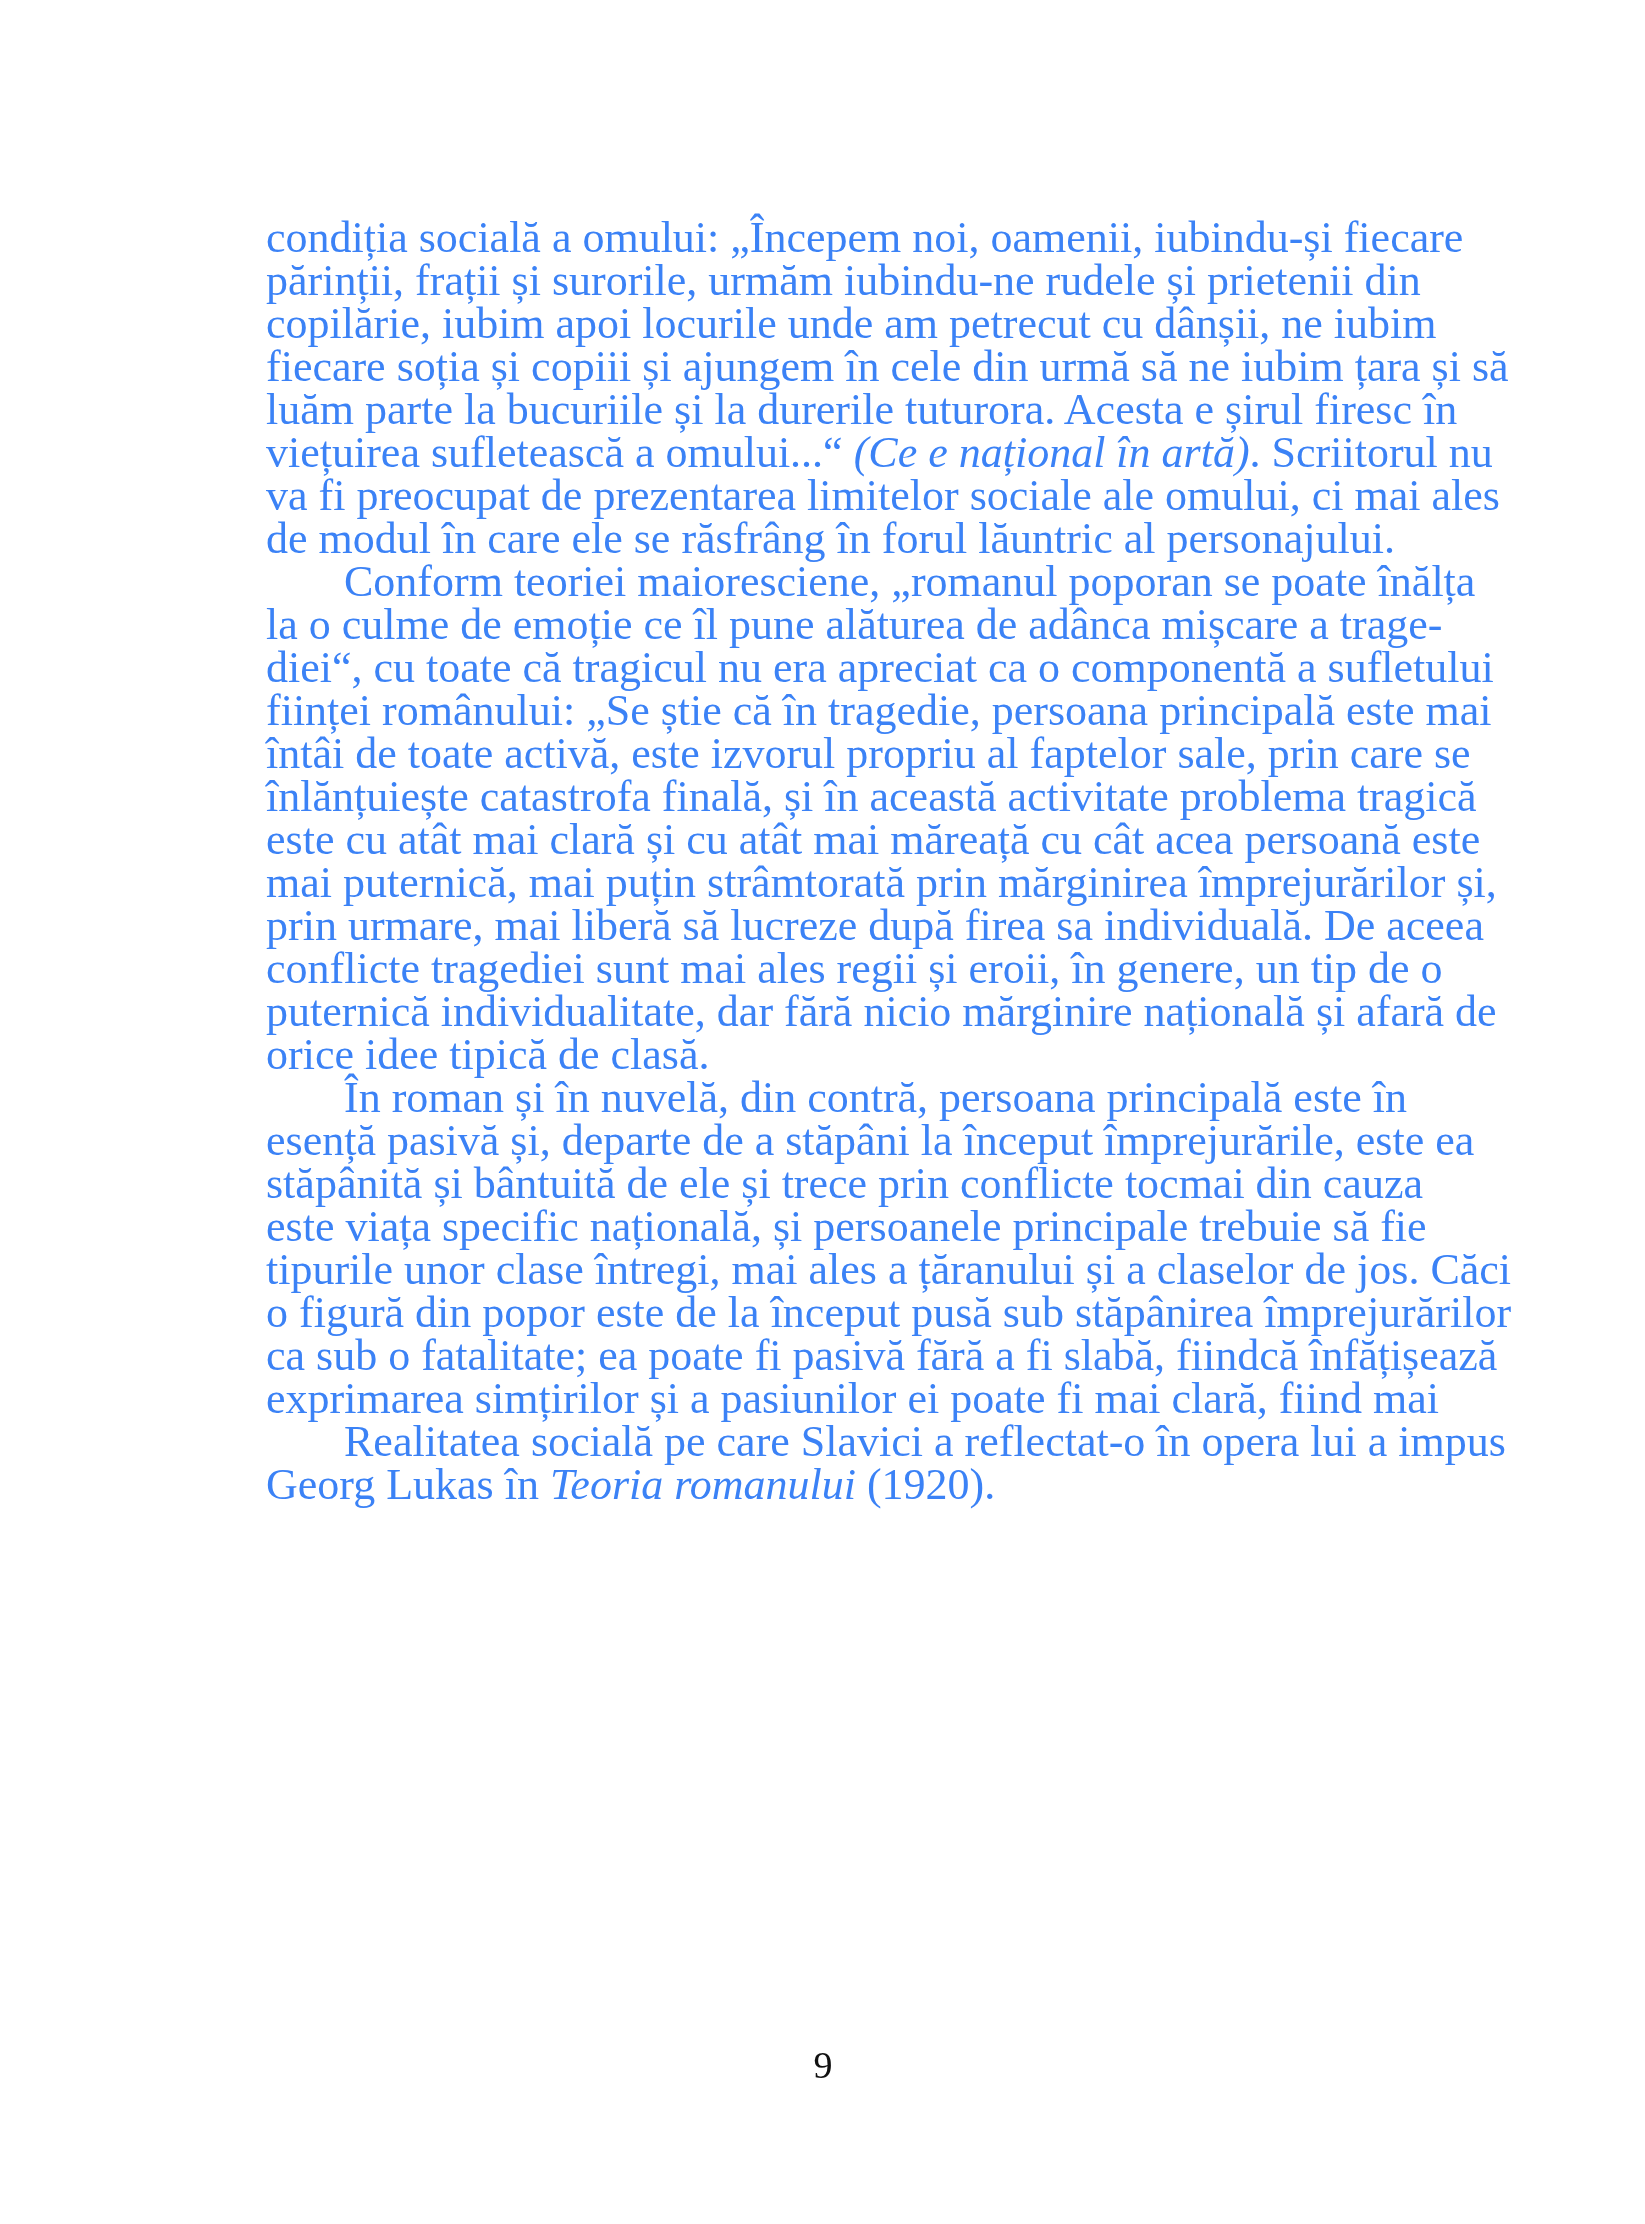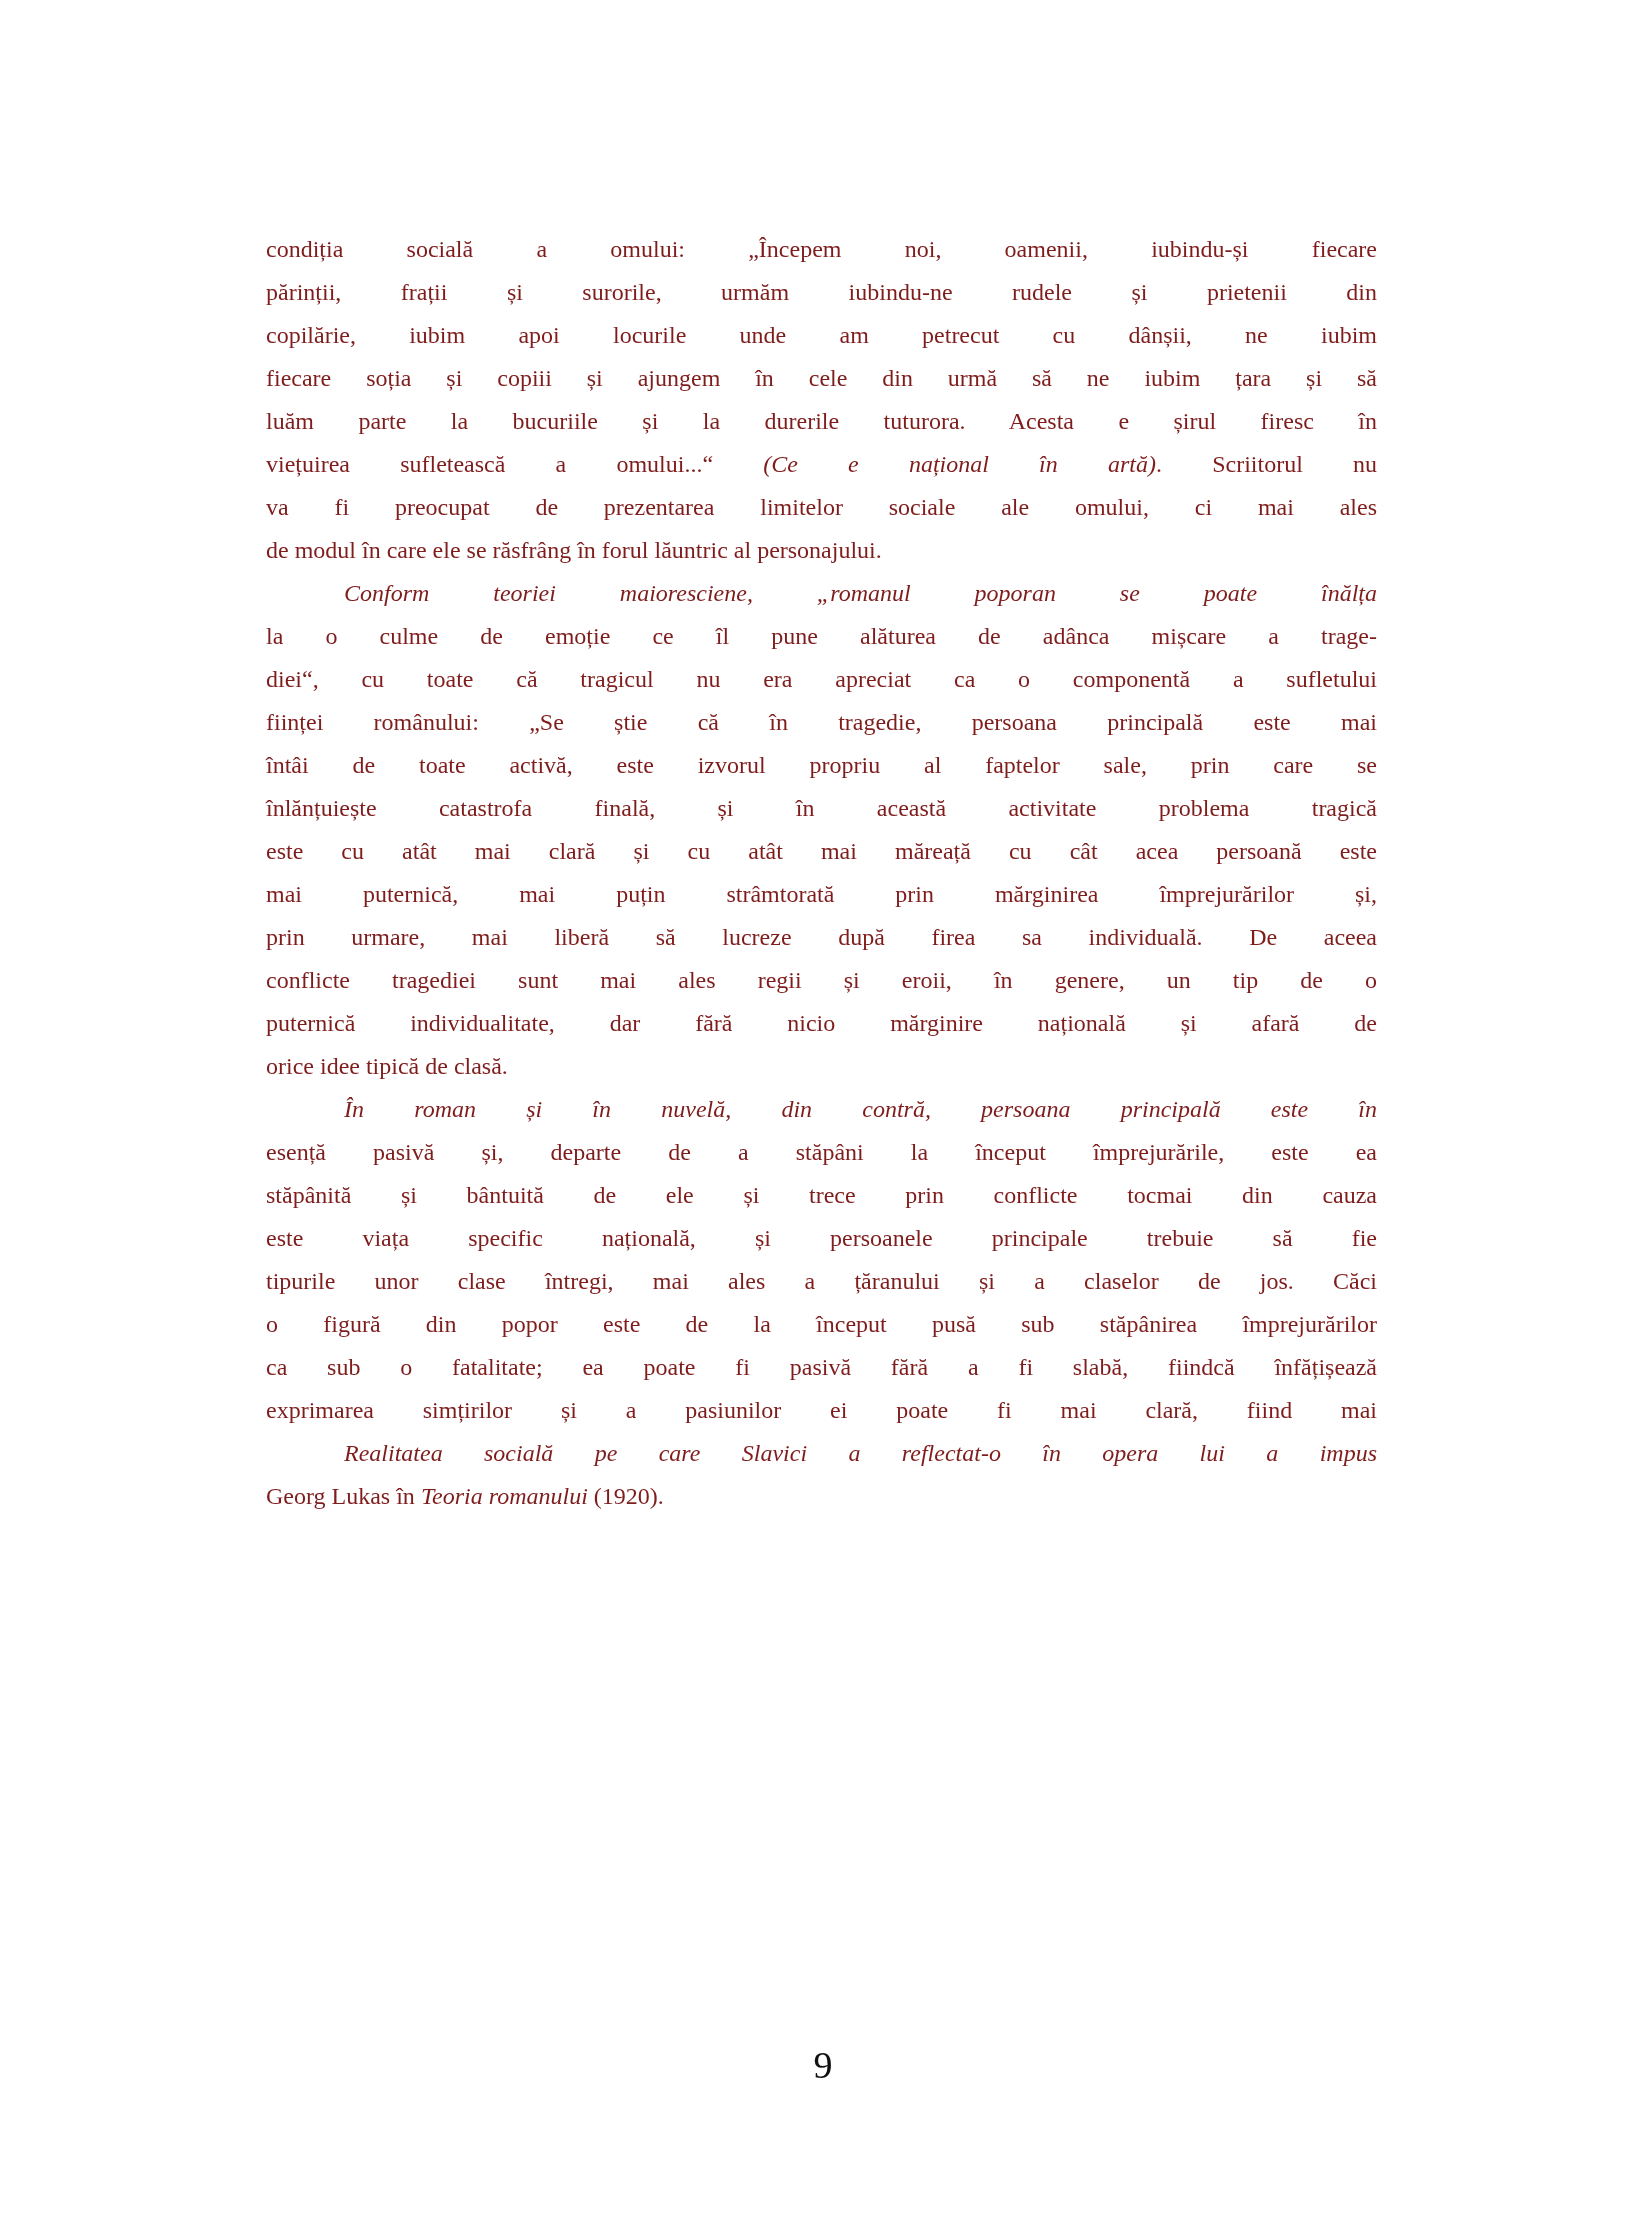--- a/index.html
+++ b/index.html
@@ -2,31 +2,31 @@
 <html style="font-size:15px"><head>
 <meta charset="utf-8">
 <style>
   html, body { margin: 0; padding: 0; background: #ffffff; }
   body { width: 1646px; height: 2224px; position: relative; overflow: hidden; }
   .page {
     position: absolute; left: 0; top: 0; width: 1646px; height: 2224px;
     background: #ffffff;
   }
   .text-block {
-    position: absolute; left: 266px; top: 228px; width: 1111px;
+    position: absolute; left: 266px; top: 216px; width: 1111px;
     font-family: "Liberation Serif", "DejaVu Serif", serif;
-    font-size: 24px; color: #7f1d1d;
+    font-size: 44px; color: #3b82f6;
   }
   .line {
     display: block; height: 43px; line-height: 43px;
     white-space: nowrap; text-align: justify; text-align-last: justify;
     overflow: visible;
   }
   .line.last { text-align-last: left; }
-  .line.indent { padding-left: 78px; font-style: italic; }
+  .line.indent { padding-left: 78px; }
   .line i, .line em { font-style: italic; }
   .page-number {
     position: absolute; left: 0; width: 1646px; top: 2043px;
     text-align: center; font-family: "Liberation Serif", "DejaVu Serif", serif;
     font-size: 38px; color: #111111;
   }
 </style>
 </head>
 <body>
 

